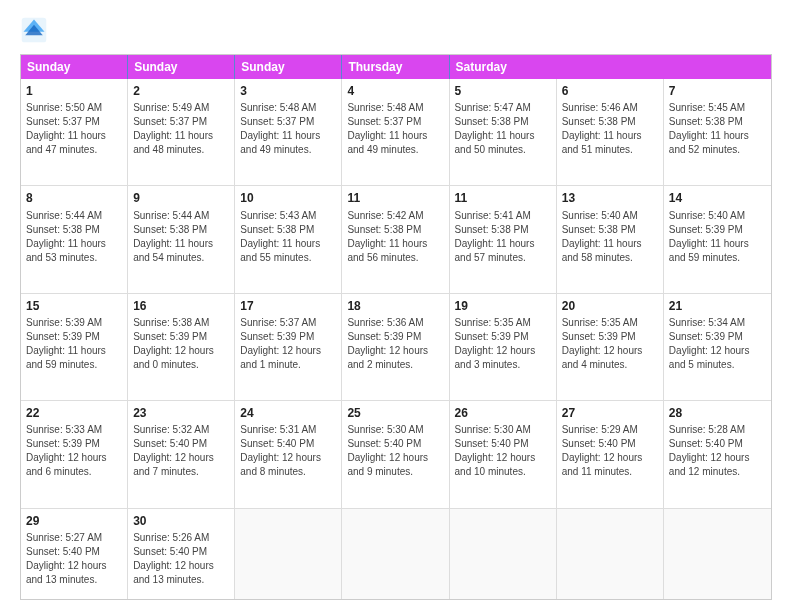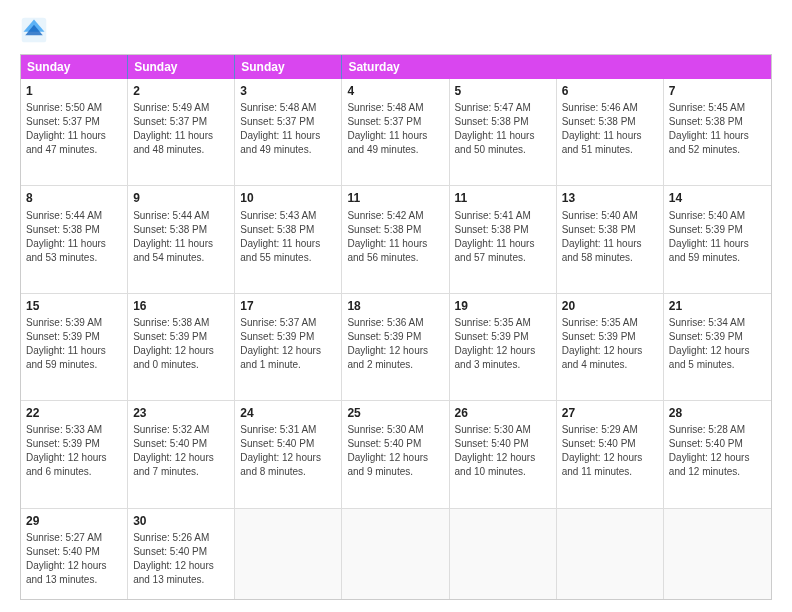--- a/index.html
+++ b/index.html
@@ -131,20 +131,21 @@
       <h1></h1>
       <h2></h2>
     </div>
   </div>
 
   <div class="calendar">
     <div class="cal-header-row">
     <div class="cal-header-cell">Sunday</div>
         <div class="cal-header-cell">Sunday</div>
         <div class="cal-header-cell">Sunday</div>
+        <div class="cal-header-cell">Thursday</div>
         <div class="cal-header-cell">Saturday</div>
       </div>
     <div class="cal-body">
     <div class="cal-week">
           <div class="cal-cell"><span class="day-num">1</span><span class="info">Sunrise: 5:50 AM<br>Sunset: 5:37 PM<br>Daylight: 11 hours and 47 minutes.</span></div>
           <div class="cal-cell"><span class="day-num">2</span><span class="info">Sunrise: 5:49 AM<br>Sunset: 5:37 PM<br>Daylight: 11 hours and 48 minutes.</span></div>
           <div class="cal-cell"><span class="day-num">3</span><span class="info">Sunrise: 5:48 AM<br>Sunset: 5:37 PM<br>Daylight: 11 hours and 49 minutes.</span></div>
           <div class="cal-cell"><span class="day-num">4</span><span class="info">Sunrise: 5:48 AM<br>Sunset: 5:37 PM<br>Daylight: 11 hours and 49 minutes.</span></div>
           <div class="cal-cell"><span class="day-num">5</span><span class="info">Sunrise: 5:47 AM<br>Sunset: 5:38 PM<br>Daylight: 11 hours and 50 minutes.</span></div>
           <div class="cal-cell"><span class="day-num">6</span><span class="info">Sunrise: 5:46 AM<br>Sunset: 5:38 PM<br>Daylight: 11 hours and 51 minutes.</span></div>

